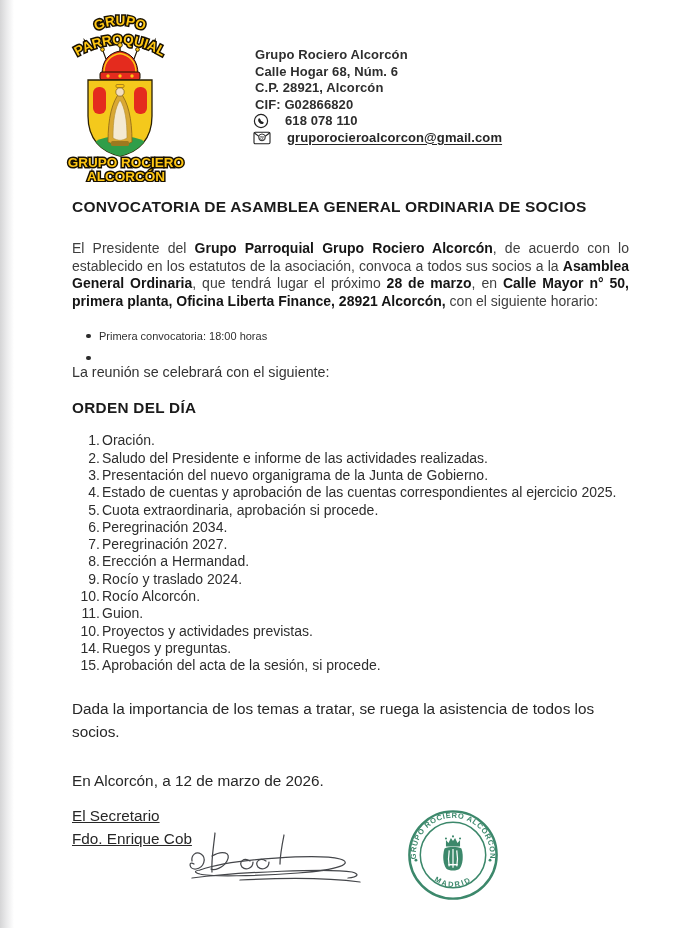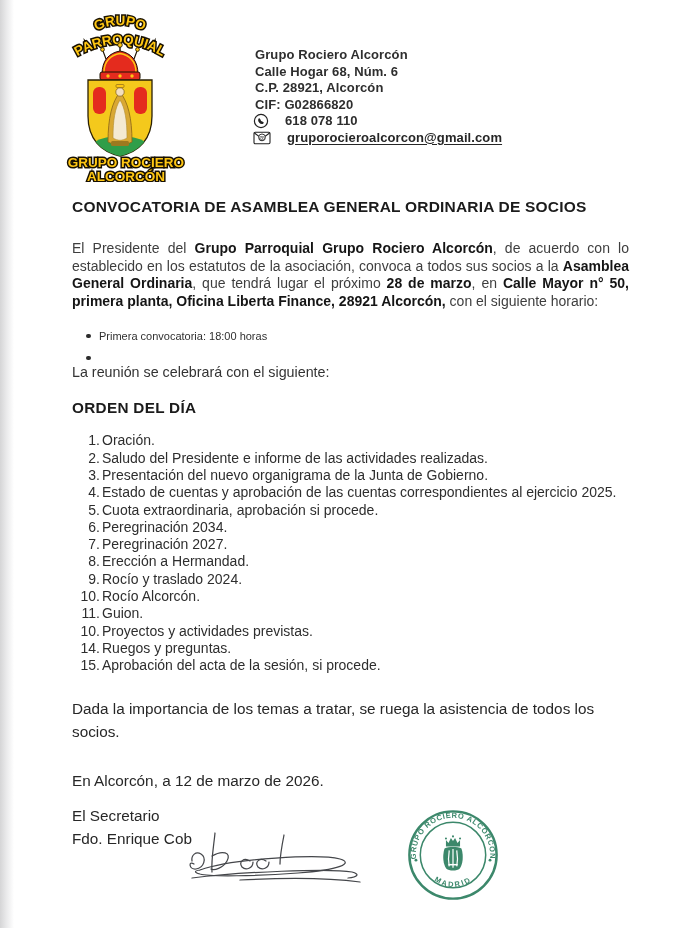--- a/index.html
+++ b/index.html
@@ -30,21 +30,21 @@
   ul.schedule li .dot{position:absolute;left:0;top:8.5px;width:4.6px;height:4.6px;border-radius:50%;background:#2b2b2b;}
   .meeting-line{font-size:14.3px;color:#333;margin:0 0 19px 0;}
   .agenda-heading{font-size:15.3px;font-weight:700;color:var(--text-dark,#1b1b1b);
     letter-spacing:.3px;margin:0 0 15px 0;}
   ol.agenda{list-style:none;margin:0 0 22px 0;padding:0;}
   ol.agenda li{display:flex;font-size:14px;line-height:17.3px;color:#2e2e2e;white-space:nowrap;}
   ol.agenda .num{flex:0 0 28px;text-align:right;}
   ol.agenda .txt{padding-left:2px;}
   .closing{font-size:15.3px;line-height:23.5px;color:#272727;margin:0 0 28px 0;}
   .dateline{font-size:15.3px;color:#272727;margin:0 0 14px 0;}
-  .secretary{font-size:15.3px;line-height:23px;color:#272727;}
+  .secretary{font-size:15.3px;line-height:23px;color:#272727;text-decoration:underline;}
   
   .signature{position:absolute;left:180px;top:828px;width:185px;height:62px;}
   .stamp{position:absolute;left:406px;top:808px;width:94px;height:94px;opacity:.93;}
 </style>
 </head>
 <body>
 
 <div class="page">
   <div class="edge-shade"></div>
 

